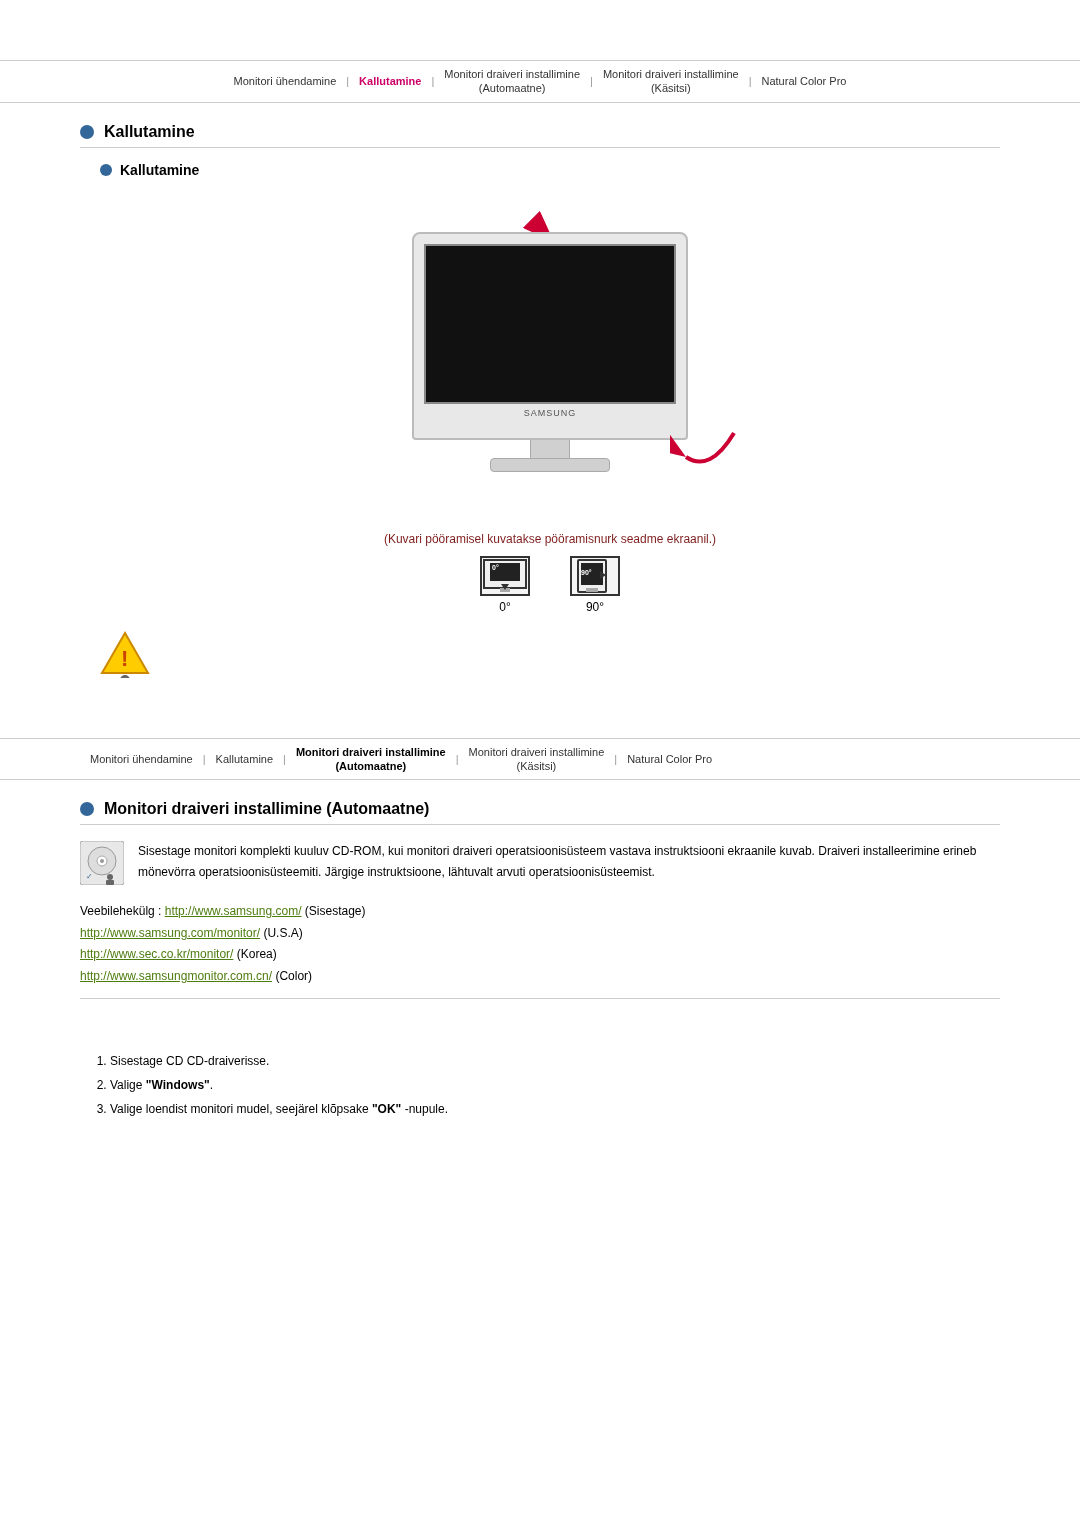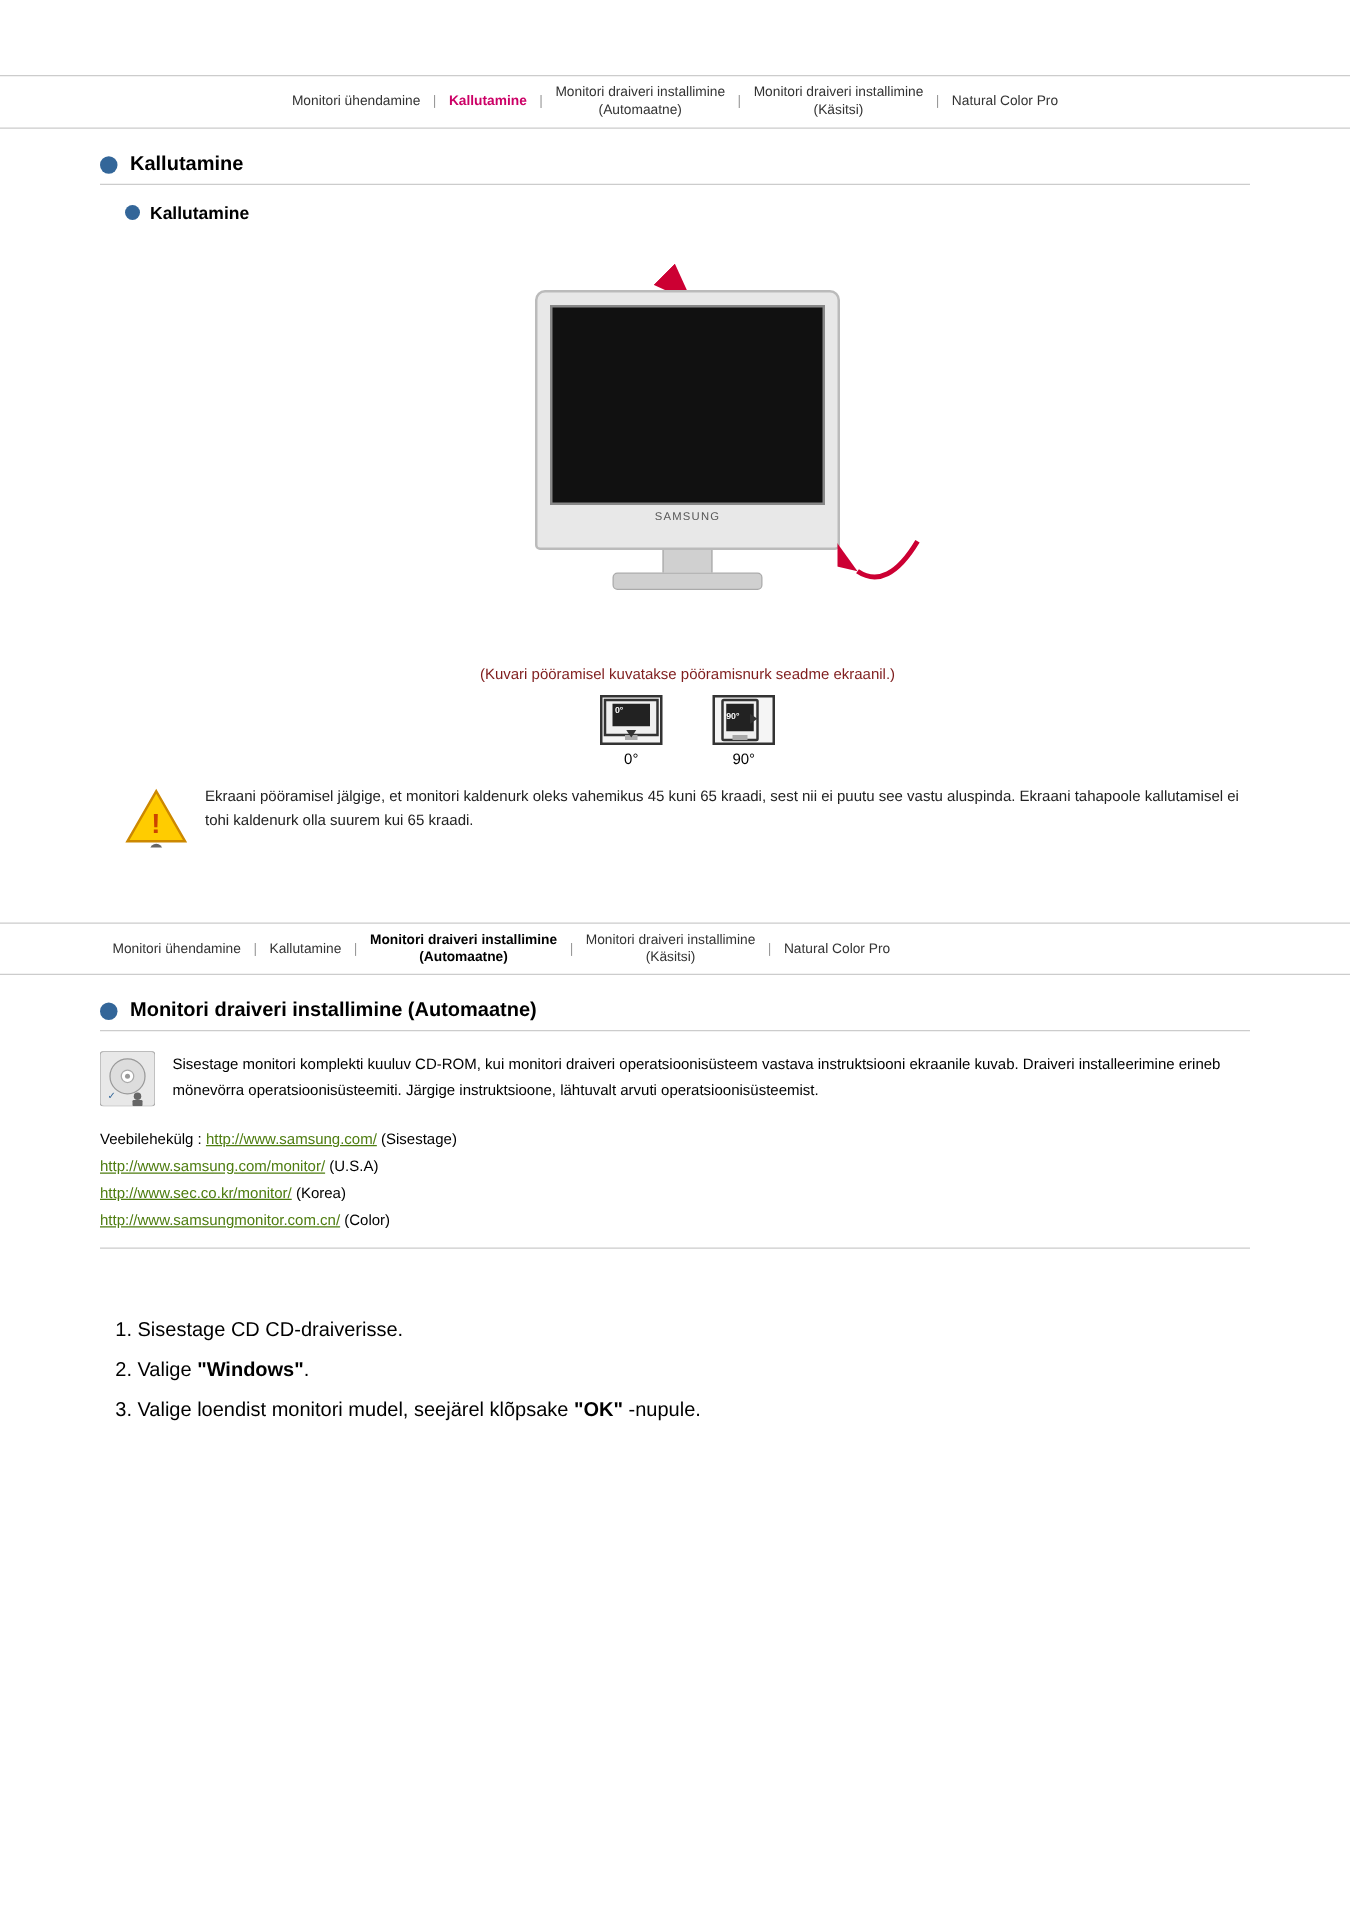--- a/index.html
+++ b/index.html
@@ -90,21 +90,21 @@
       justify-content: center;
       align-items: center;
       position: relative;
       margin: 10px 0 20px 0;
       height: 320px;
     }
 
     
     .monitor-wrap {
       position: relative;
-      width: 244px;
+      width: 276px;
       border-radius: 31px;
     }
     .monitor-body {
       background: #e8e8e8;
       border: 2px solid #bbb;
       border-radius: 8px 8px 4px 4px;
       padding: 10px 10px 20px 10px;
       position: relative;
     }
     .monitor-screen {
@@ -245,21 +245,21 @@
     .website-links {
     }
 
     
     .steps-section {
       padding: 30px 80px;
     }
     .steps-list {
       list-style: decimal;
       margin-left: 30px;
-      font-size: 16px;
+      font-size: 12px;
       line-height: 2;
     }
     .steps-list li strong {
       font-weight: bold;
     }
   </style>
 </head>
 <body>
 
 <nav class="top-nav">
@@ -363,21 +363,20 @@
       <div class="warning-icon">
         <svg width="50" height="50" viewBox="0 0 50 50">
 
           <polygon points="25,5 48,45 2,45" fill="#ffcc00" stroke="#cc8800" stroke-width="2"></polygon>
           <text x="21" y="38" font-size="22" font-weight="bold" fill="#cc4400">!</text>
 
           <circle cx="25" cy="52" r="5" fill="#666"></circle>
           <rect x="19" y="57" width="12" height="14" rx="2" fill="#666"></rect>
         </svg>
       </div>
-      <p class="warning-text">Ekraani pööramisel jälgige, et monitori kaldenurk oleks vahemikus 45 kuni 65 kraadi, sest nii ei puutu see vastu aluspinda. Ekraani tahapoole kallutamisel ei tohi kaldenurk olla suurem kui 65 kraadi.</p>
     </div>
 
   </div>
 </div>
 
 <nav class="bottom-nav">
   <span class="nav-item">Monitori ühendamine</span>
   <span class="nav-separator">|</span>
   <span class="nav-item">Kallutamine</span>
   <span class="nav-separator">|</span>

